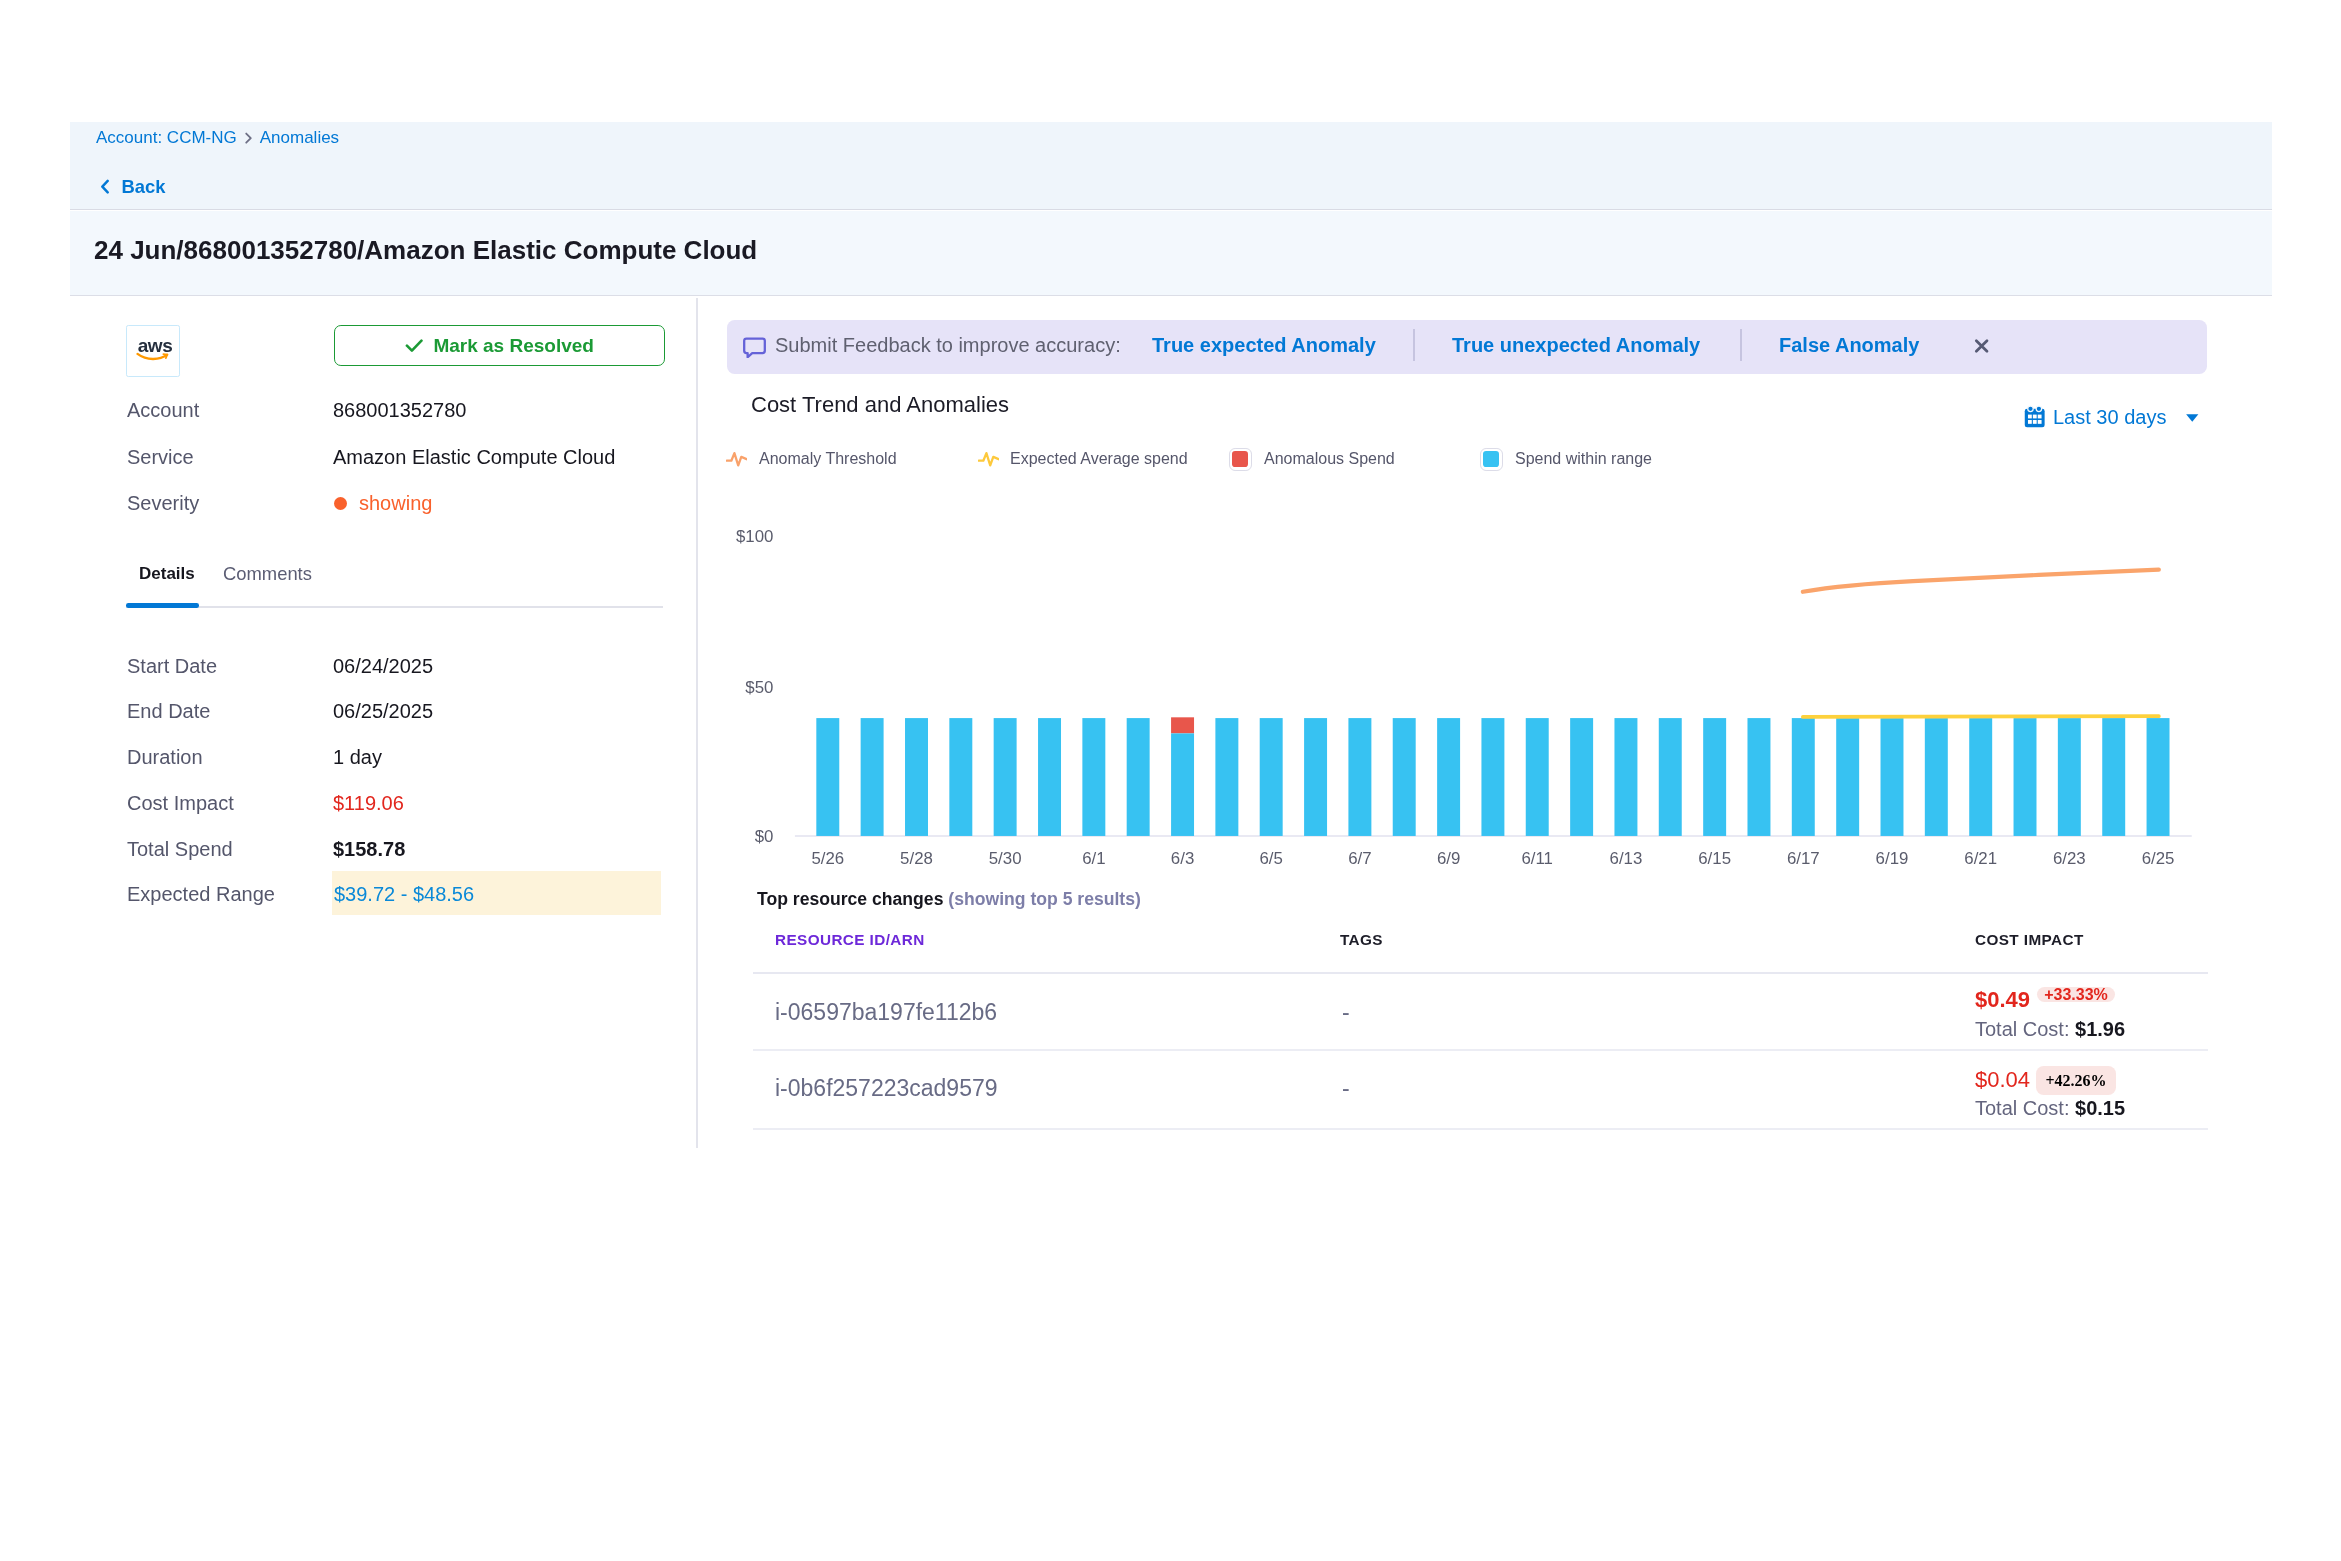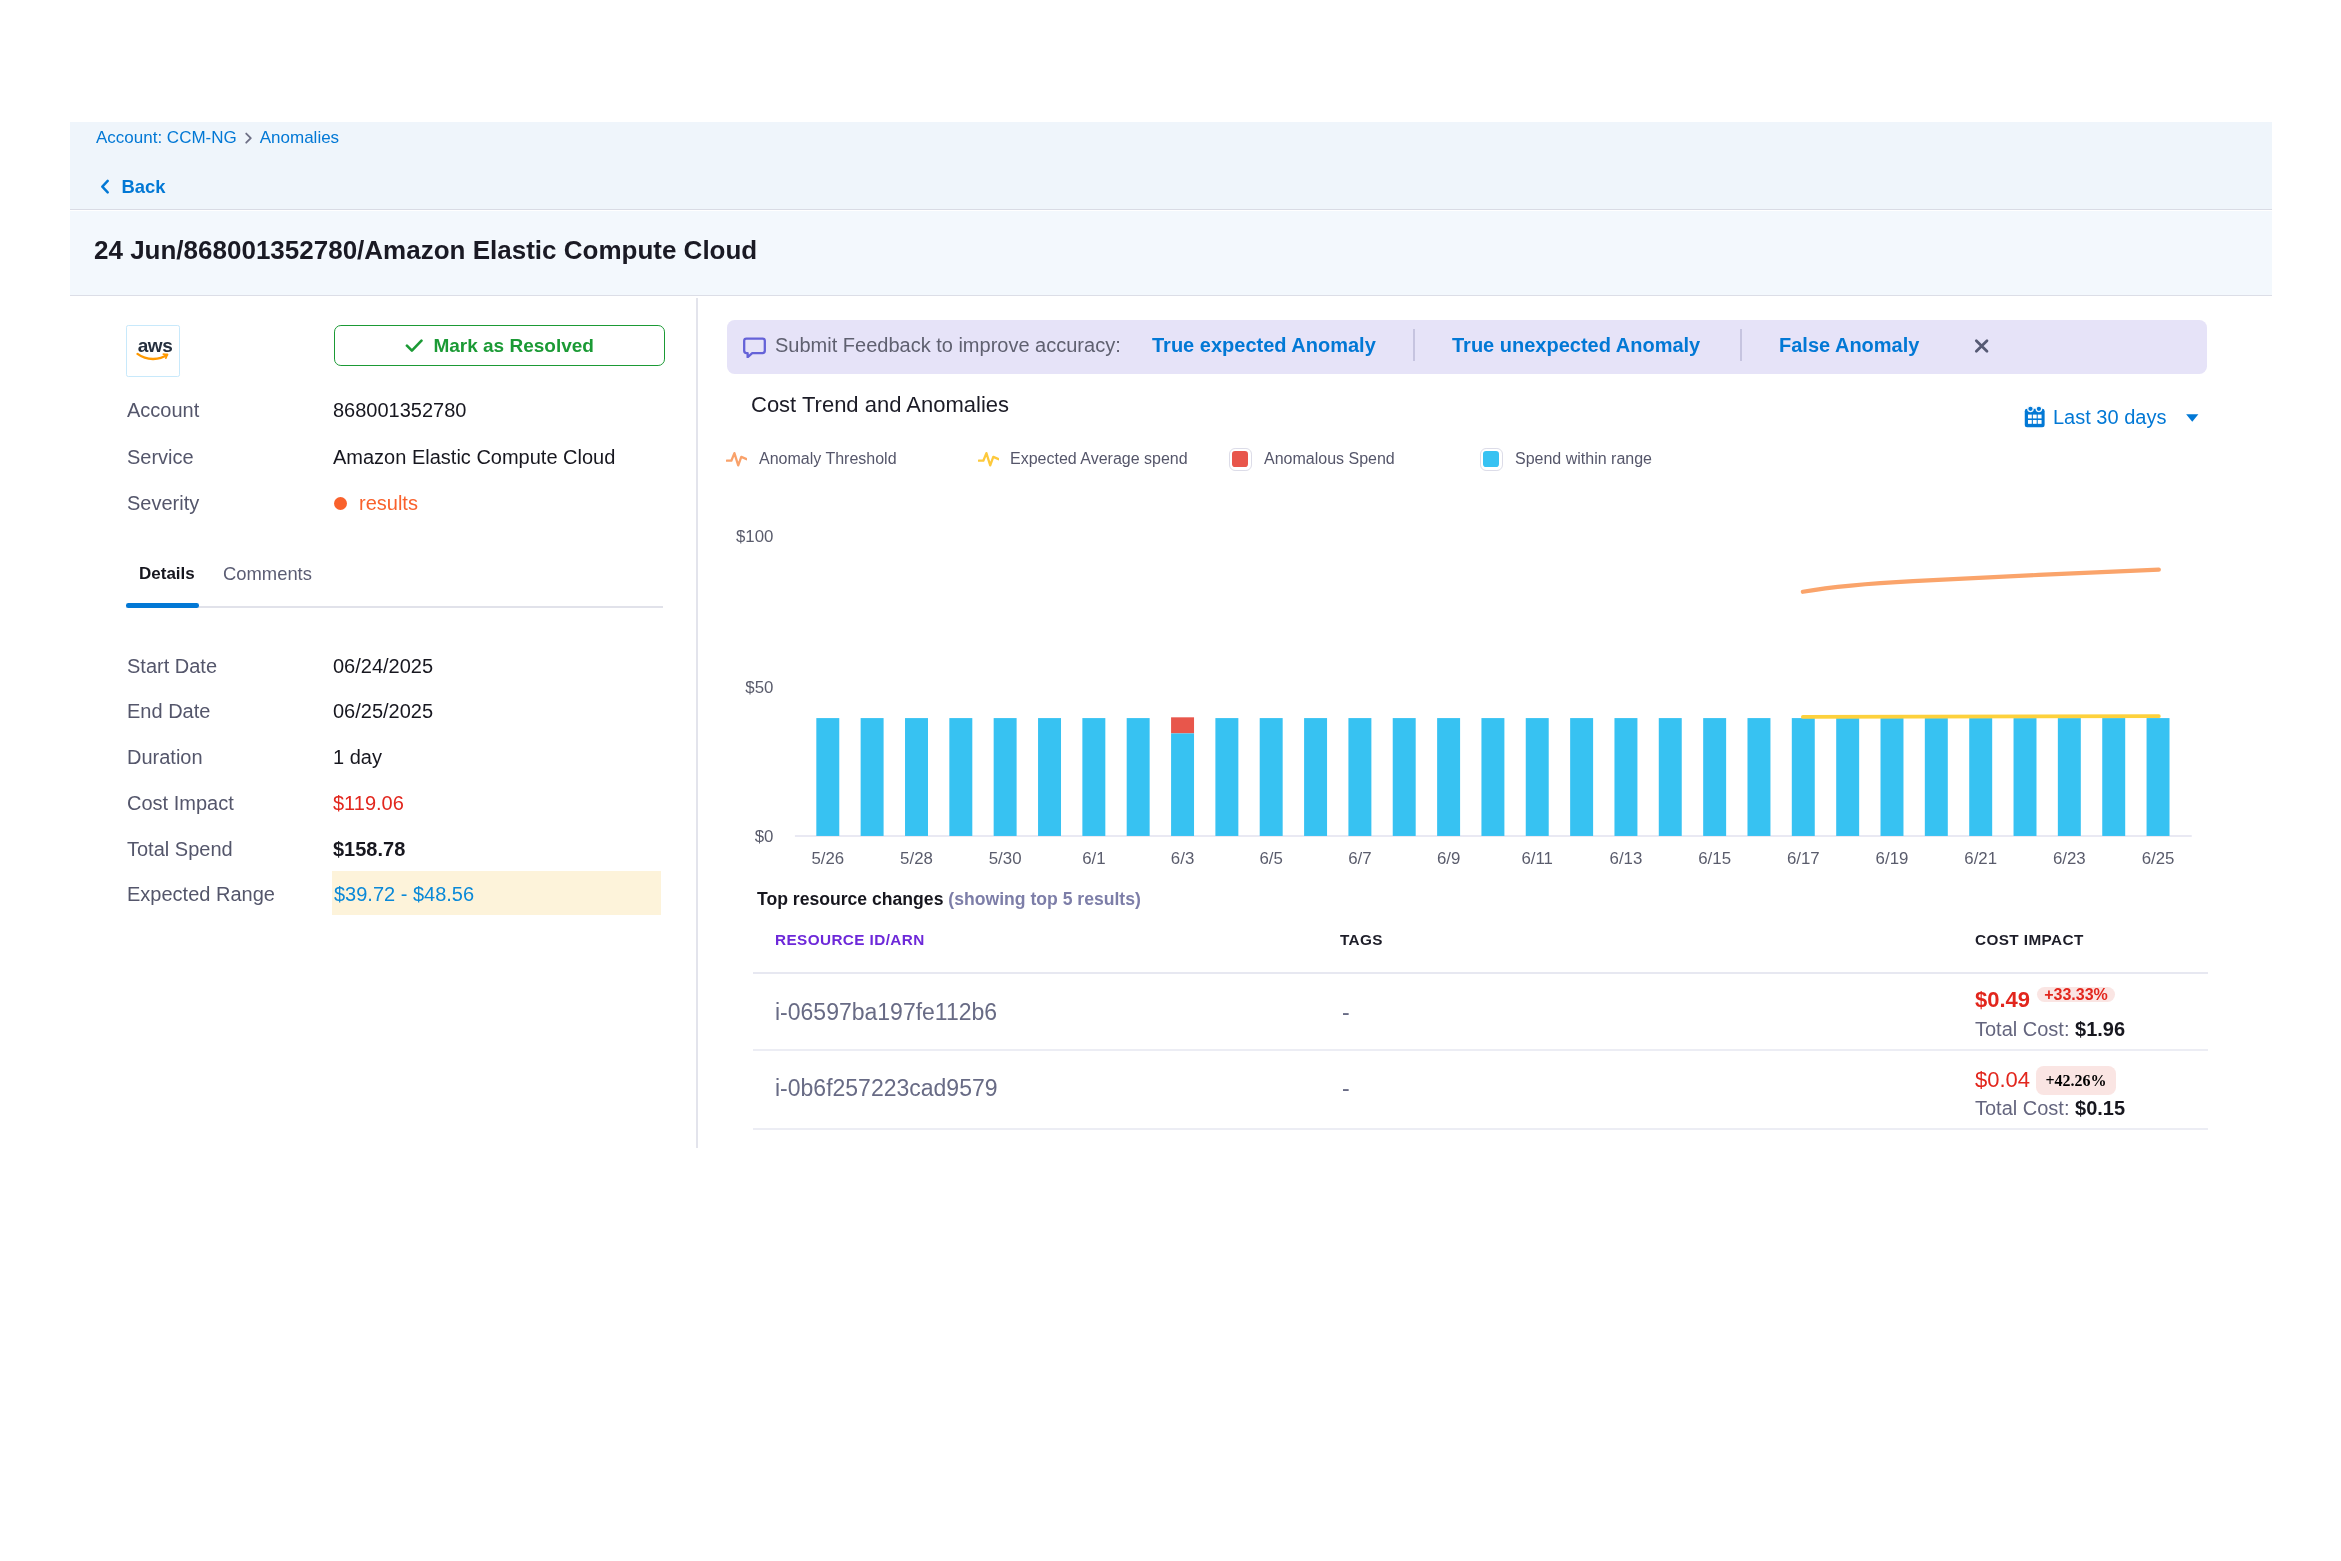--- a/index.html
+++ b/index.html
@@ -46,21 +46,21 @@
     </svg>
   <span style="font-size:19px; font-weight:bold; color:#1b9a35;">Mark as Resolved</span>
 </div>
 
 <div class="abs" style="left:127px; top:398px; font-size:20px; line-height:24.5px; color:#54566b;">Account</div>
 <div class="abs" style="left:333px; top:398px; font-size:20px; line-height:24.5px; color:#17171f;text-align:right;">868001352780</div>
 <div class="abs" style="left:127px; top:445px; font-size:20px; line-height:24.5px; color:#54566b;">Service</div>
 <div class="abs" style="left:333px; top:445px; font-size:20px; line-height:24.5px; color:#17171f;">Amazon Elastic Compute Cloud</div>
 <div class="abs" style="left:127px; top:491px; font-size:20px; line-height:24.5px; color:#54566b;">Severity</div>
 <div class="abs" style="left:334px; top:497px; width:13px; height:13px; border-radius:50%; background:#f9612c;"></div>
-<div class="abs" style="left:359px; top:491px; font-size:20px; line-height:24.5px; color:#f9612c;">results</div>
+<div class="abs" style="left:359px; top:491px; font-size:20px; line-height:24.5px; color:#f9612c;">showing</div>
 
 <div class="abs" style="left:139px; top:563px; font-size:17px; line-height:21.4px; font-weight:bold; color:#16161e;">Details</div>
 <div class="abs" style="left:223px; top:562px; font-size:18.4px; line-height:23px; color:#5b5d74;">Comments</div>
 <div class="abs" style="left:126px; top:606px; width:537px; height:1.5px; background:#e1e2ea;"></div>
 <div class="abs" style="left:126px; top:603px; width:73px; height:4.6px; background:#0278d5; border-radius:2.3px;"></div>
 
 <div class="abs" style="left:127px; top:654px; font-size:20px; line-height:24.5px; color:#54566b;">Start Date</div>
 <div class="abs" style="left:333px; top:654px; font-size:20px; line-height:24.5px; color:#17171f;">06/24/2025</div>
 <div class="abs" style="left:127px; top:699px; font-size:20px; line-height:24.5px; color:#54566b;">End Date</div>
 <div class="abs" style="left:333px; top:699px; font-size:20px; line-height:24.5px; color:#17171f;">06/25/2025</div>

